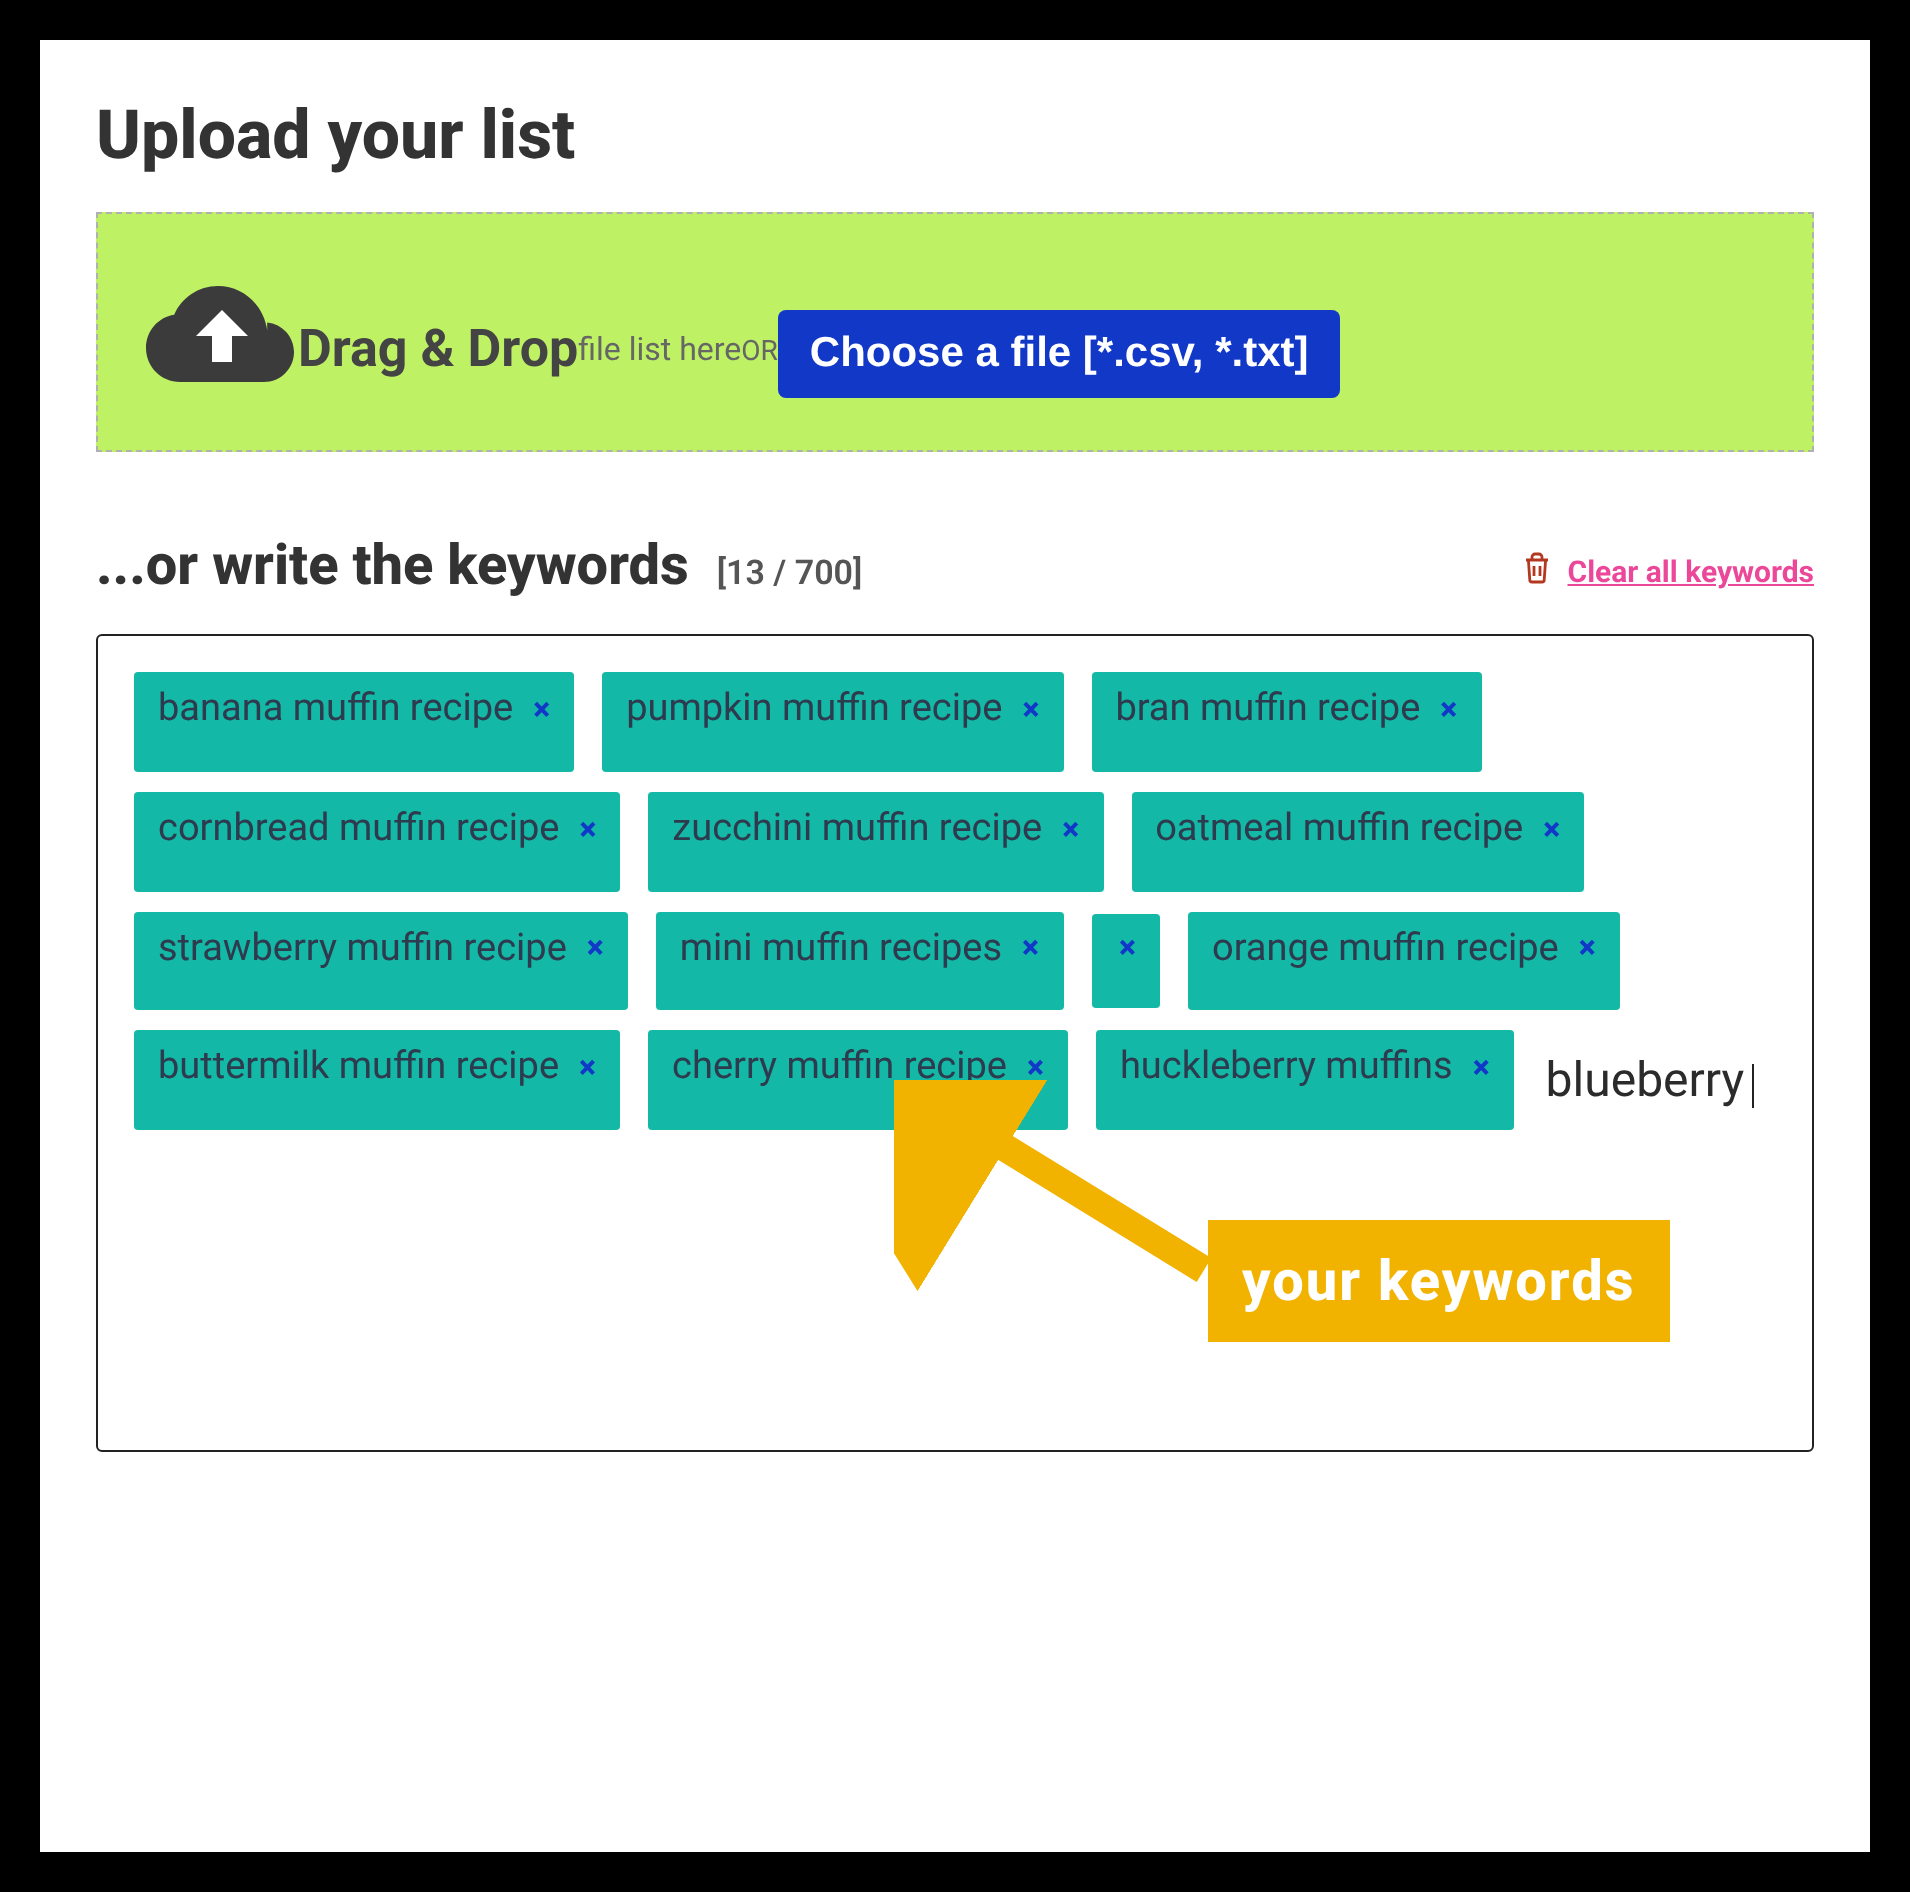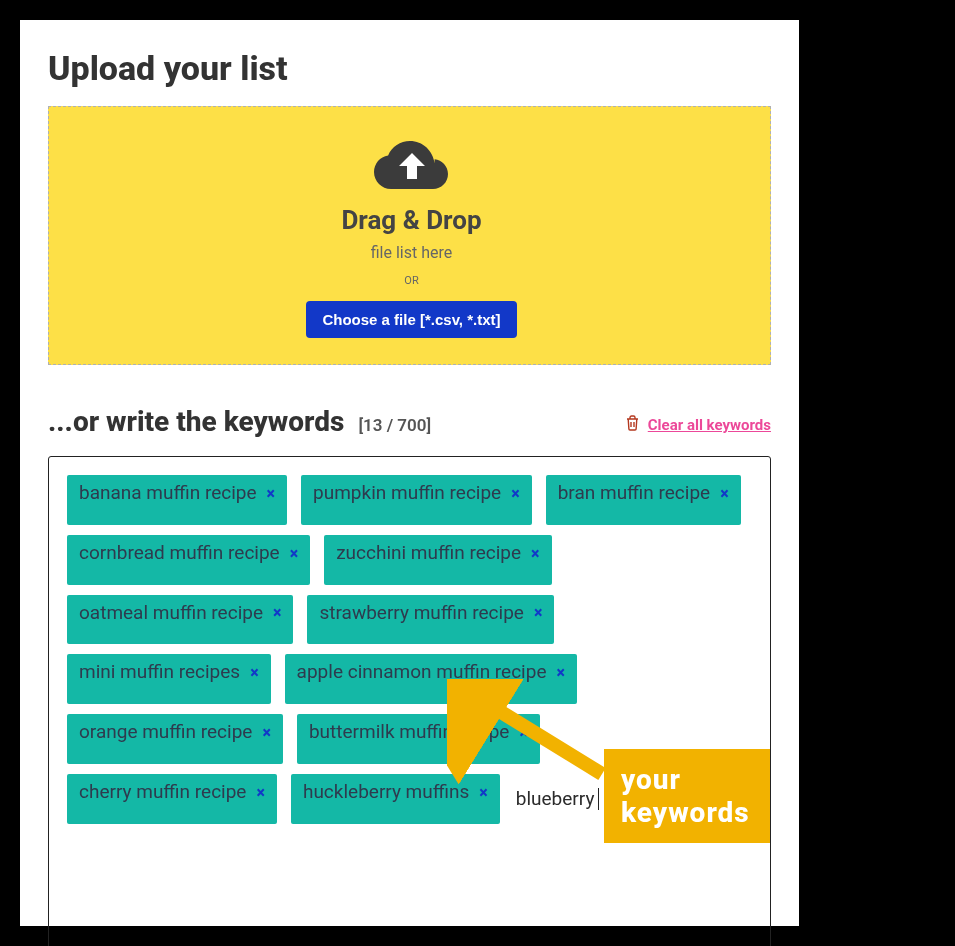--- a/index.html
+++ b/index.html
@@ -5,64 +5,64 @@
   * { box-sizing: border-box; margin: 0; padding: 0; }
   html, body { width: 955px; height: 946px; }
   body {
     background: #000;
     font-family: -apple-system, "Segoe UI", Roboto, Helvetica, Arial, sans-serif;
     color: #2b2b2b;
     padding: 20px;
   }
   .outer {
     background: #fff;
-    width: 779px;
+    width: 915px;
     height: 906px;
     padding: 20px 28px 28px 28px;
     position: relative;
   }
   h1.upload-title {
     font-size: 34px;
     font-weight: 800;
     color: #333;
     margin: 8px 0 18px 0;
   }
   .dropzone {
     border: 1px dashed #b0b0b0;
-    background: #fde047;
-    display: flex;
-    flex-direction: column;
+    background: #bef264;
+    display: flex;
+    flex-direction: row;
     align-items: center;
     padding: 34px 20px 26px 24px;
     margin-bottom: 40px;
   }
   .cloud-icon svg { display: block; }
   .drag-title {
     font-size: 26px;
     font-weight: 700;
     color: #444;
     margin-top: 10px;
   }
   .drag-sub {
     font-size: 16px;
     color: #666;
     margin-top: 8px;
   }
   .drag-or {
-    font-size: 11px;
+    font-size: 14px;
     color: #666;
     margin-top: 12px;
   }
   .choose-btn {
     margin-top: 14px;
     background: #1238c8;
     color: #fff;
     border: none;
     border-radius: 4px;
-    font-size: 15px;
+    font-size: 21px;
     font-weight: 700;
     padding: 10px 16px;
     cursor: pointer;
   }
   .subhead-row {
     display: flex;
     align-items: baseline;
     justify-content: space-between;
     margin-bottom: 18px;
   }
@@ -114,21 +114,21 @@
     line-height: 1.2;
   }
   .tag .x {
     color: #1238c8;
     font-weight: 800;
     font-size: 16px;
     cursor: pointer;
     padding: 0 2px;
   }
   .typing {
-    font-size: 19px;
+    font-size: 24px;
     color: #2b2b2b;
     padding: 6px 2px;
     display: inline-flex;
     align-items: flex-end;
   }
   .caret {
     display: inline-block;
     width: 1px;
     height: 22px;
     background: #222;
@@ -216,21 +216,20 @@
         </span>
         <span class="tag">
           <span>strawberry muffin recipe</span>
           <span class="x">×</span>
         </span>
         <span class="tag">
           <span>mini muffin recipes</span>
           <span class="x">×</span>
         </span>
         <span class="tag">
-          <span>apple cinnamon muffin recipe</span>
           <span class="x">×</span>
         </span>
         <span class="tag">
           <span>orange muffin recipe</span>
           <span class="x">×</span>
         </span>
         <span class="tag">
           <span>buttermilk muffin recipe</span>
           <span class="x">×</span>
         </span>

